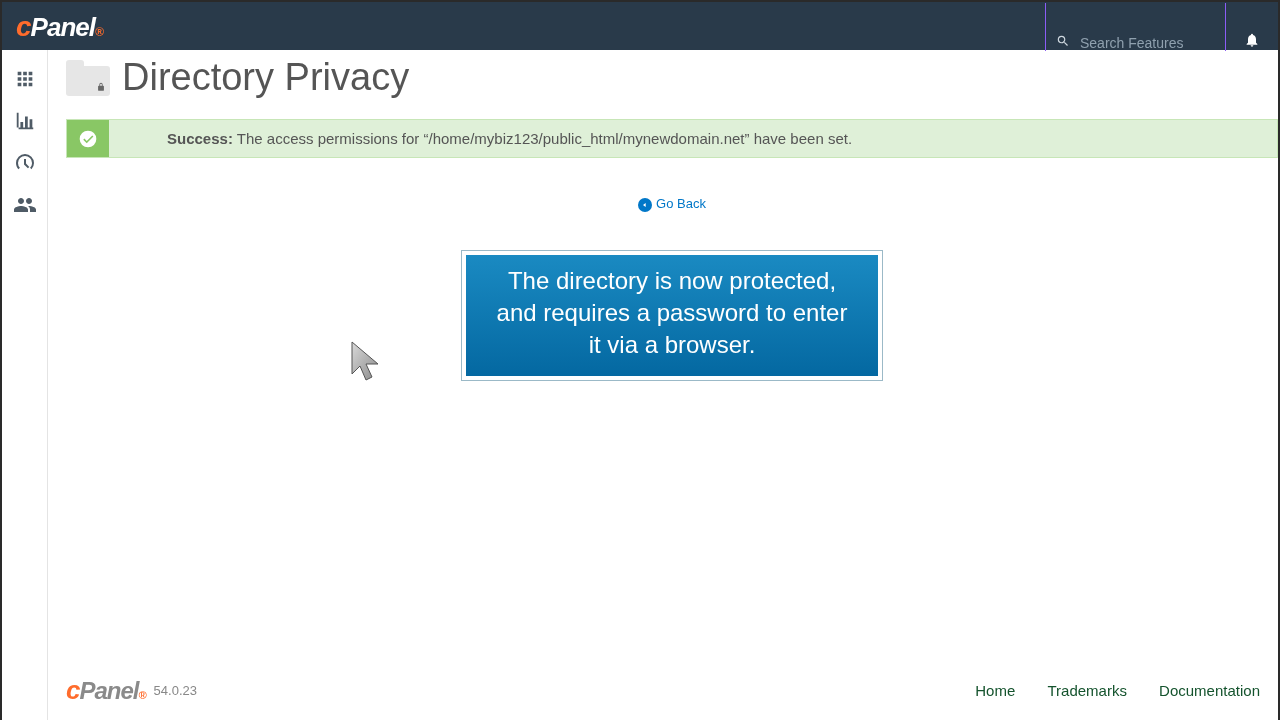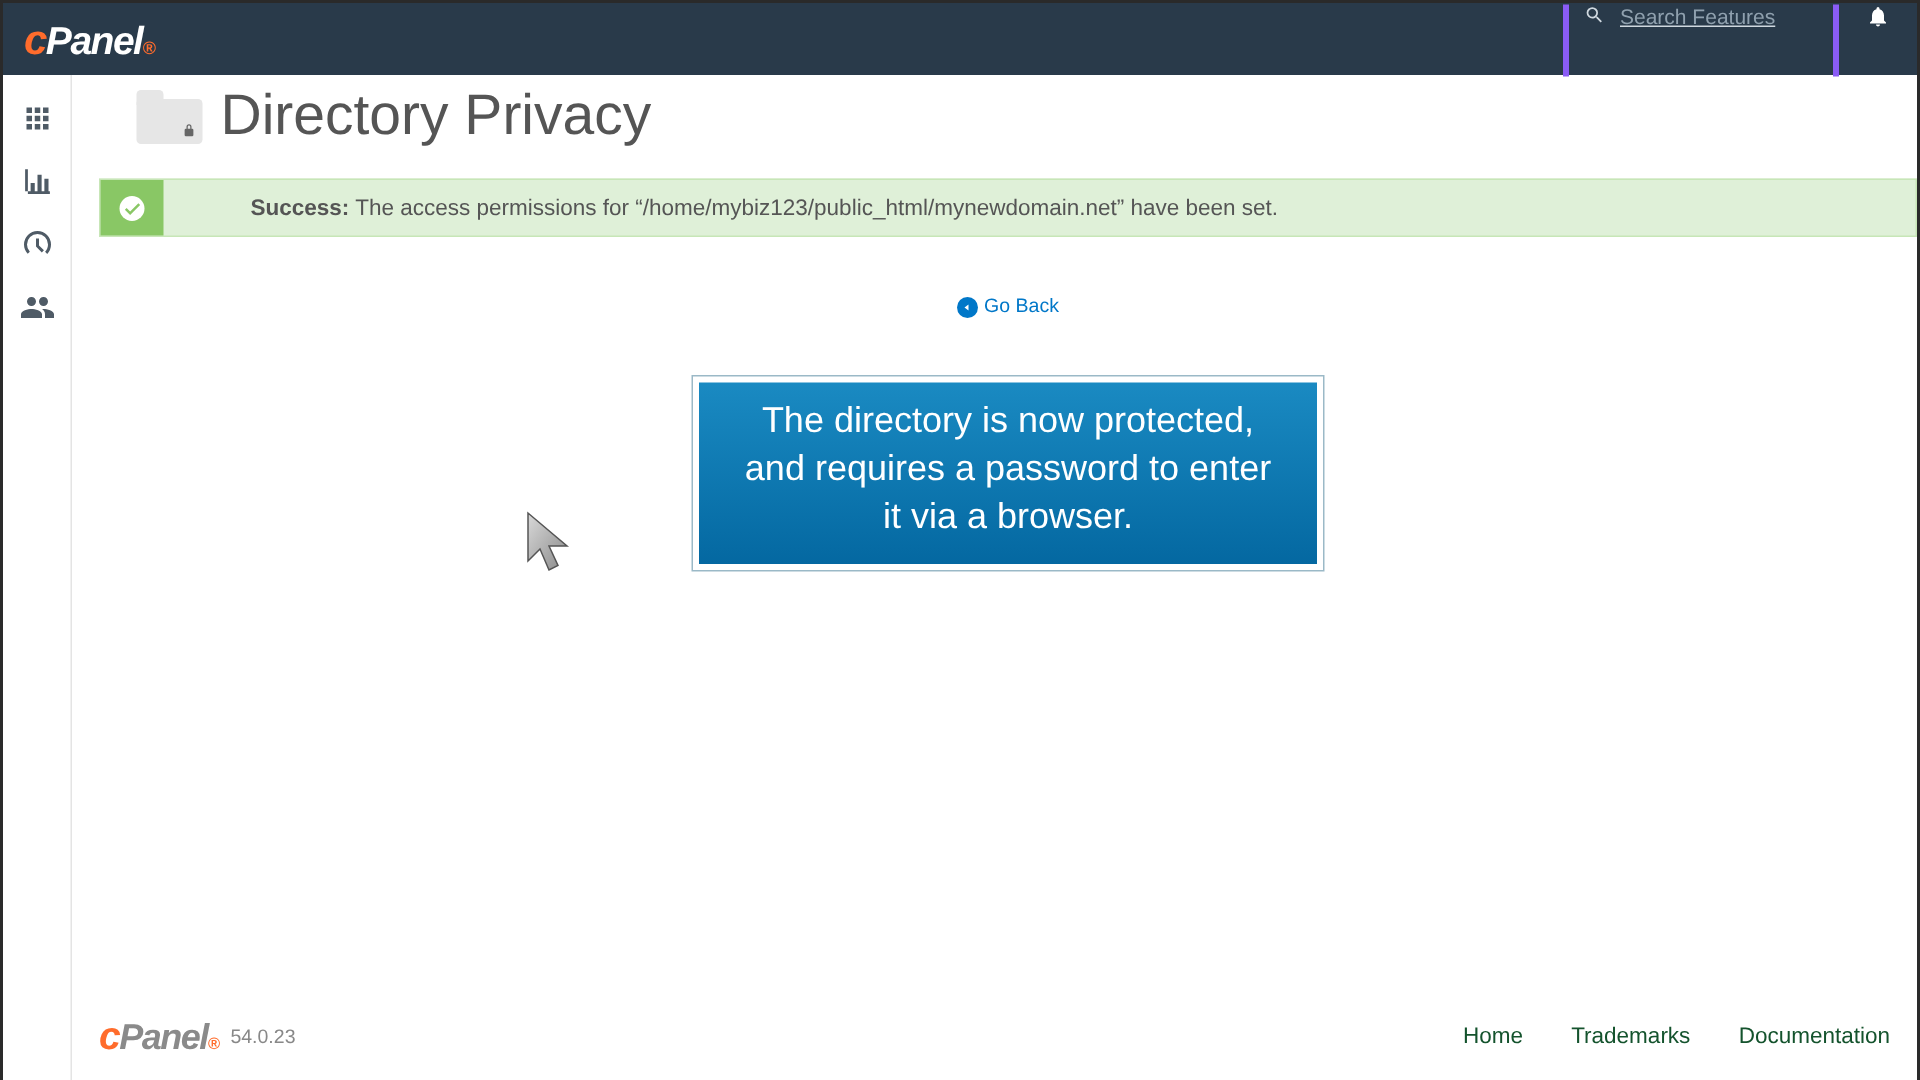--- a/index.html
+++ b/index.html
@@ -21,24 +21,23 @@
     font-weight: 700;
     font-style: italic;
     letter-spacing: -1px;
   }
   .logo .cp-c { color:#ff6c2c; font-size:28px; }
   .logo .cp-rest { color:#ffffff; font-size:26px; }
   .header-spacer { flex: 1; }
   .header-sect {
     height: 48px;
     display: flex;
-    align-items: flex-start;
+    align-items: flex-end;
     padding: 0 16px;
-    border-left: 4px solid #8b5cf6;
-    text-decoration: underline;
+    border-left: 1px solid #8b5cf6;
   }
   .header-sect.search { width: 180px; padding: 0 10px; }
   .header-sect.search .mag { margin-right: 10px; color:#cfd8df; }
   .header-sect.search input {
     background: transparent; border: none; color:#cfd8df;
     font-size: 14px; width: 140px; outline: none;
   }
   .header-sect.search input::placeholder { color:#8fa0ae; }
   .header-sect.user { color:#fff; font-size:13px; }
   .header-sect.user .usericon { margin-right:6px; }
@@ -57,21 +56,21 @@
     padding-top: 10px;
   }
   .side-icon {
     width: 46px; height: 42px;
     display:flex; align-items:center; justify-content:center;
     color:#4f5b66; cursor:pointer;
   }
 
   
   .main { flex:1; padding: 0 0 0 18px; position:relative; }
-  .page-title-row { display:flex; align-items:center; margin-top:6px;margin-left:25px; }
+  .page-title-row { display:flex; align-items:center; margin-top:6px; }
   .folder-icon { width:44px; height:40px; position:relative; margin-right:12px; }
   .folder-icon .body { position:absolute; left:0; top:8px; width:44px; height:30px; background:#e6e6e6; border-radius:3px; }
   .folder-icon .tab  { position:absolute; left:0; top:2px; width:18px; height:10px; background:#e6e6e6; border-radius:3px 3px 0 0; }
   .folder-icon .lock { position:absolute; right:4px; bottom:2px; font-size:12px; color:#666; }
   h1.page-title { font-weight:300; font-size:38px; color:#555; }
 
   .alert {
     margin-top: 20px;
     display:flex;
     align-items:stretch;

